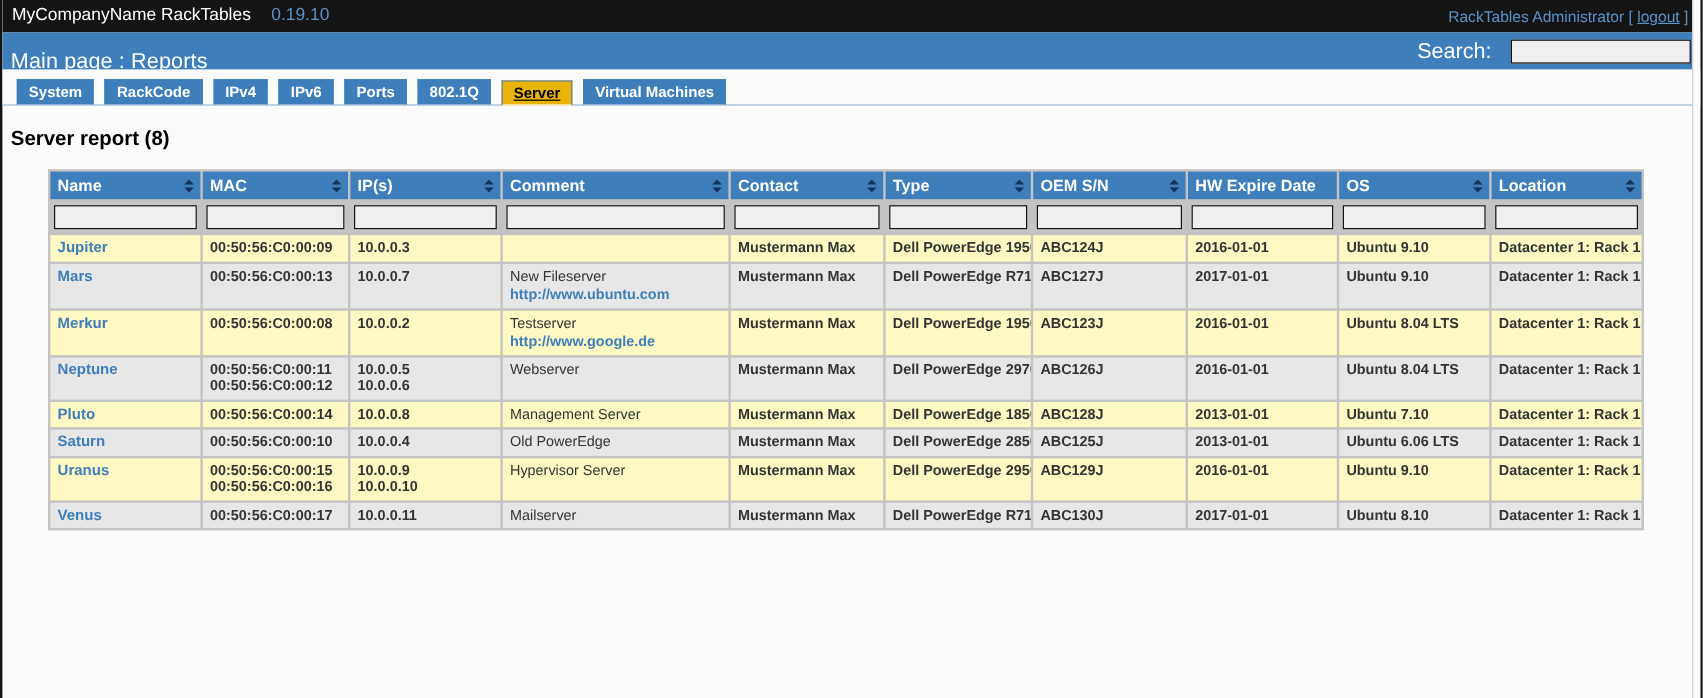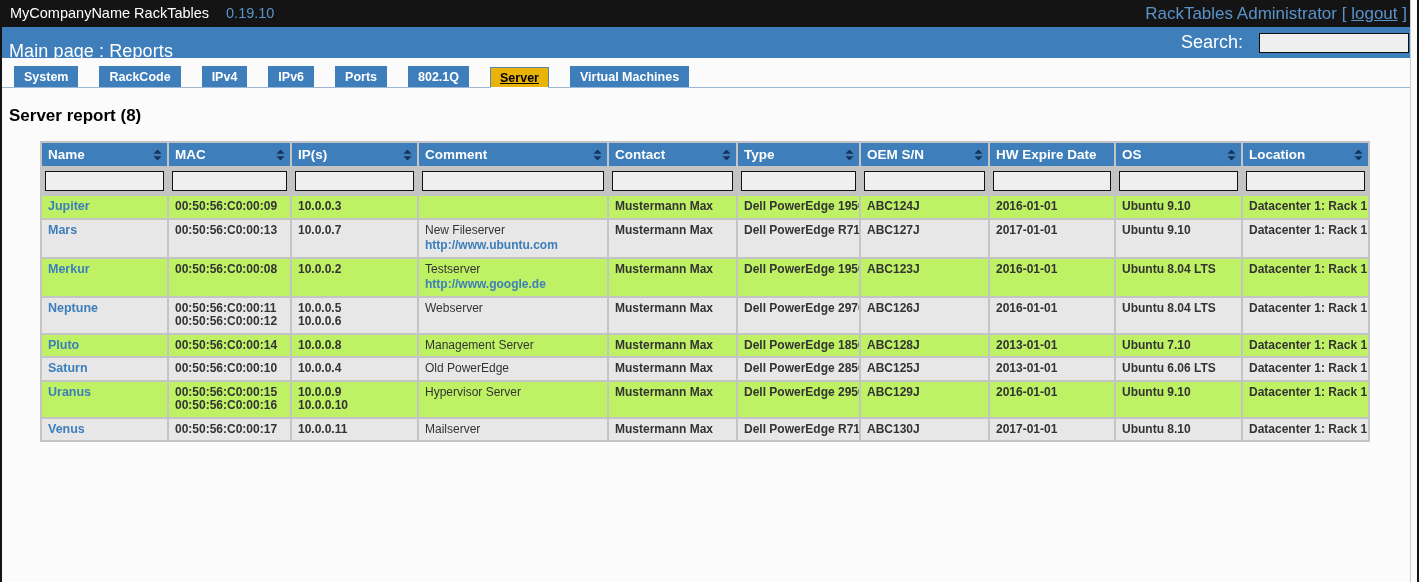--- a/index.html
+++ b/index.html
@@ -27,21 +27,21 @@
     color: #ffffff;
     display: flex;
     align-items: center;
     justify-content: space-between;
     padding: 0 10px 0 8px;
     font-size: 14.5px;
     line-height: 1;
   }
   .brand { white-space: nowrap; }
   .brand .ver { color: #5a93c9; margin-left: 17px; }
-  .userbox { white-space: nowrap; font-size: 17px; color: #5a93c9; padding-left: 31px; }
+  .userbox { white-space: nowrap; font-size: 13px; color: #5a93c9; padding-left: 31px; }
   .userbox a { color: #5a93c9; text-decoration: none; }
   .userbox a.logout { text-decoration: underline; }
   .userbox .brk { color: #5a93c9; }
 
   
   .pagehead {
     height: 31px;
     background: #3d7ebb;
     color: #ffffff;
     display: flex;
@@ -63,21 +63,21 @@
     padding: 0 2px;
   }
 
   
   .tabstrip {
     height: 30px;
     background: #fbfbfb;
     display: flex;
     align-items: flex-end;
     padding-left: 12px;
-    gap: 21px;
+    gap: 9px;
     border-bottom: 1px solid #9bb7d4;
     position: relative;
   }
   .tab {
     height: 21px;
     padding: 0 9px;
     background: #3d7ebb;
     color: #ffffff;
     font-size: 12.5px;
     font-weight: bold;
@@ -158,21 +158,21 @@
   table.report td.data {
     padding: 4px 6px 4px 6px;
     vertical-align: top;
     font-size: 12px;
     font-weight: bold;
     color: #333333;
     line-height: 13.5px;
     white-space: nowrap;
     overflow: hidden;
   }
-  tr.odd td.data { background: #bef264; }
+  tr.odd td.data { background: #fef9c3; }
   tr.even td.data { background: #e7e7e7; }
   td.data a.srv {
     color: #3d7ebb;
     text-decoration: none;
     font-weight: bold;
     font-size: 12.5px;
   }
   td.data .cmt { color: #333333; font-weight: normal; }
   td.data a.url {
     display: block;

